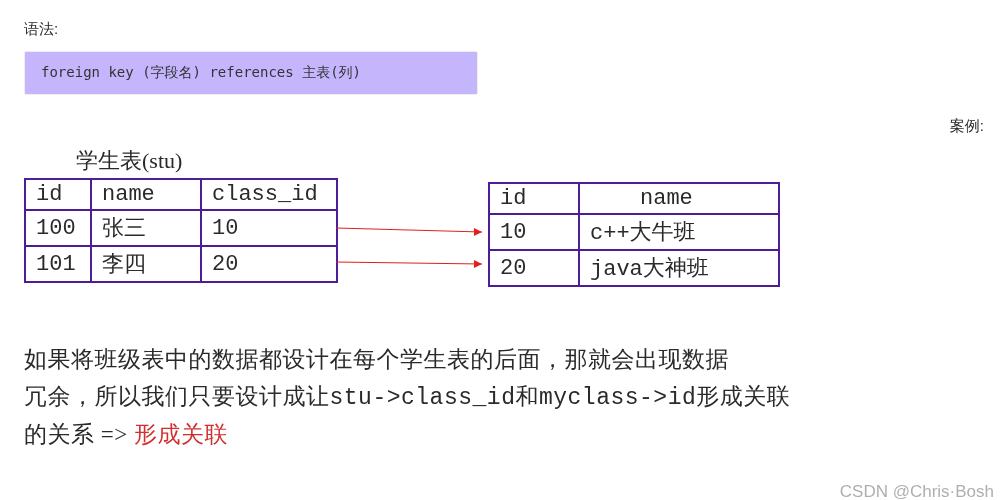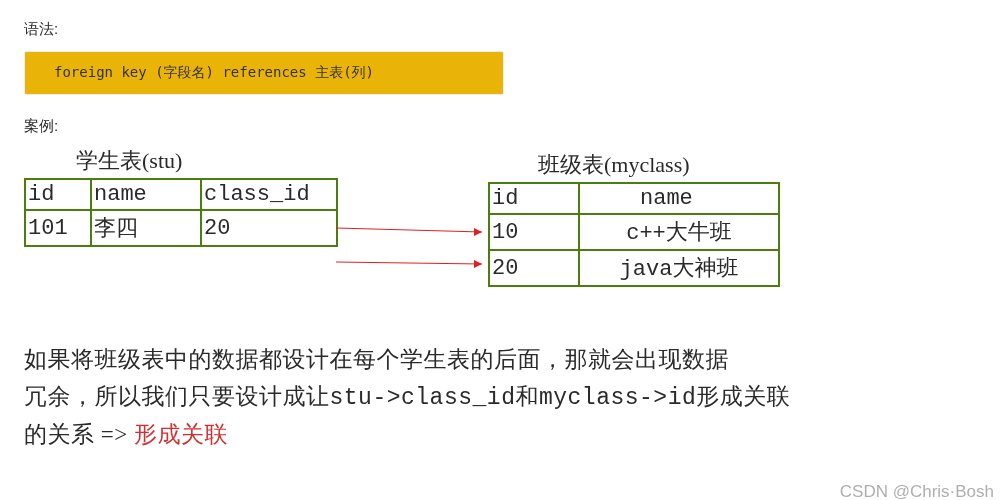--- a/index.html
+++ b/index.html
@@ -9,69 +9,70 @@
     font-size: 15px;
     color: #2a2a2a;
     background: #fff;
     width: 1008px;
     box-sizing: border-box;
   }
   .syntax-label {
     margin-bottom: 12px;
   }
   .code-block {
-    background: #eab308;
+    background: #c4b5fd;
     border: 1px solid #eee;
-    padding: 12px 29px;
+    padding: 12px 16px;
     font-family: Consolas, Menlo, monospace;
     font-size: 14px;
     color: #333;
     margin-bottom: 22px;
     border-radius: 2px;
     width: 420px;
   }
   .case-label {
     margin-bottom: 10px;
+    text-align: right;
   }
   .diagram {
     position: relative;
     width: 940px;
     height: 180px;
     margin-bottom: 8px;
   }
   .tbl-caption {
     font-family: SimSun, serif;
     font-size: 22px;
     position: absolute;
     margin-left: 48px;
   }
   table.data {
     border-collapse: collapse;
     position: absolute;
     font-family: "Courier New", SimSun, monospace;
     font-size: 22px;
   }
   table.data td, table.data th {
-    border: 2px solid #4d7c0f;
-    padding: 2px 2px;
+    border: 2px solid #4c1d95;
+    padding: 2px 10px;
     text-align: left;
     font-weight: normal;
     height: 30px;
     box-sizing: border-box;
   }
   #caption-stu { left: 4px; top: 0; }
   #table-stu { left: 0; top: 32px; }
   #table-stu td:nth-child(1){ width: 66px; }
   #table-stu td:nth-child(2){ width: 110px; }
   #table-stu td:nth-child(3){ width: 136px; border-radius: 8px; }
 
   #caption-myclass { left: 466px; top: 4px; }
   #table-myclass { left: 464px; top: 36px; }
   #table-myclass td:nth-child(1){ width: 90px; }
-  #table-myclass td:nth-child(2){ width: 200px; text-align: center; }
+  #table-myclass td:nth-child(2){ width: 200px; }
   #table-myclass tr:first-child td:nth-child(2){ text-align: left; padding-left: 60px; }
 
   svg.arrows {
     position: absolute;
     left: 0; top: 0;
     width: 940px; height: 180px;
     pointer-events: none;
   }
   .arrow-line {
     stroke: #e02020;
@@ -115,28 +116,32 @@
 <div class="diagram">
   <div id="caption-stu" class="tbl-caption">学生表(stu)</div>
   <table id="table-stu" class="data">
     <tbody>
         <tr>
       <td>id</td>
       <td>name</td>
       <td>class_id</td>
     </tr>
     <tr>
+      <td>100</td>
+      <td>张三</td>
+      <td>10</td>
+    </tr>
+    <tr>
       <td>101</td>
       <td>李四</td>
       <td>20</td>
     </tr>
   </tbody>
     </table>
 
-  <div id="caption-myclass" class="tbl-caption">班级表(myclass)</div>
   <table id="table-myclass" class="data">
     <tbody>
         <tr>
       <td>id</td>
       <td>name</td>
     </tr>
     <tr>
       <td>10</td>
       <td>c++大牛班</td>
     </tr>

